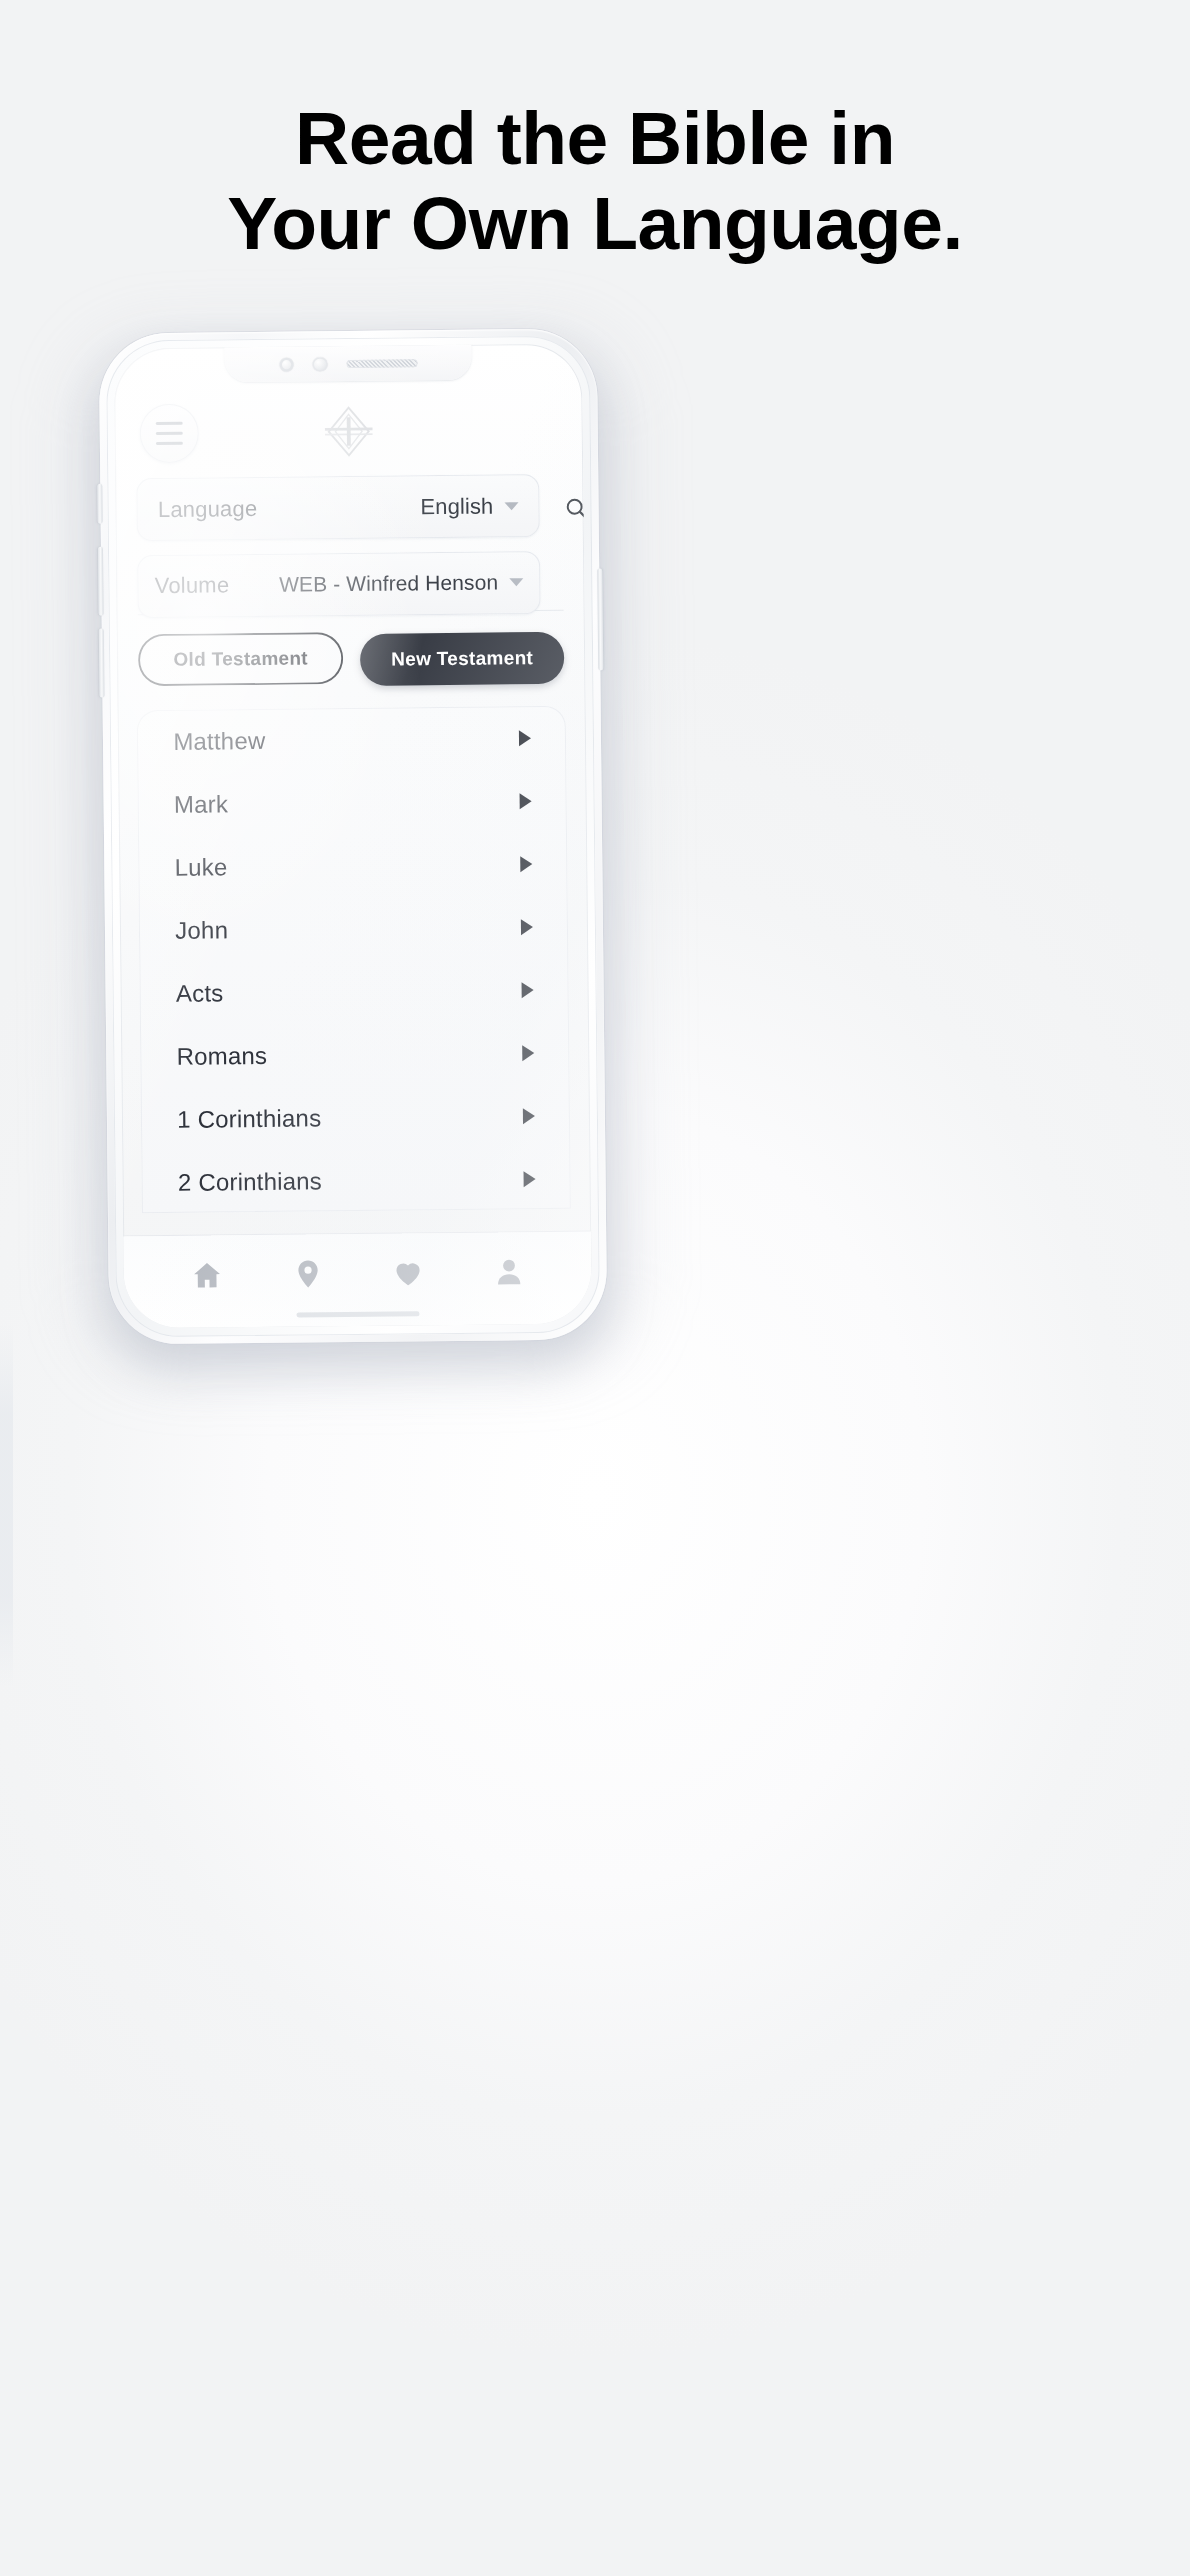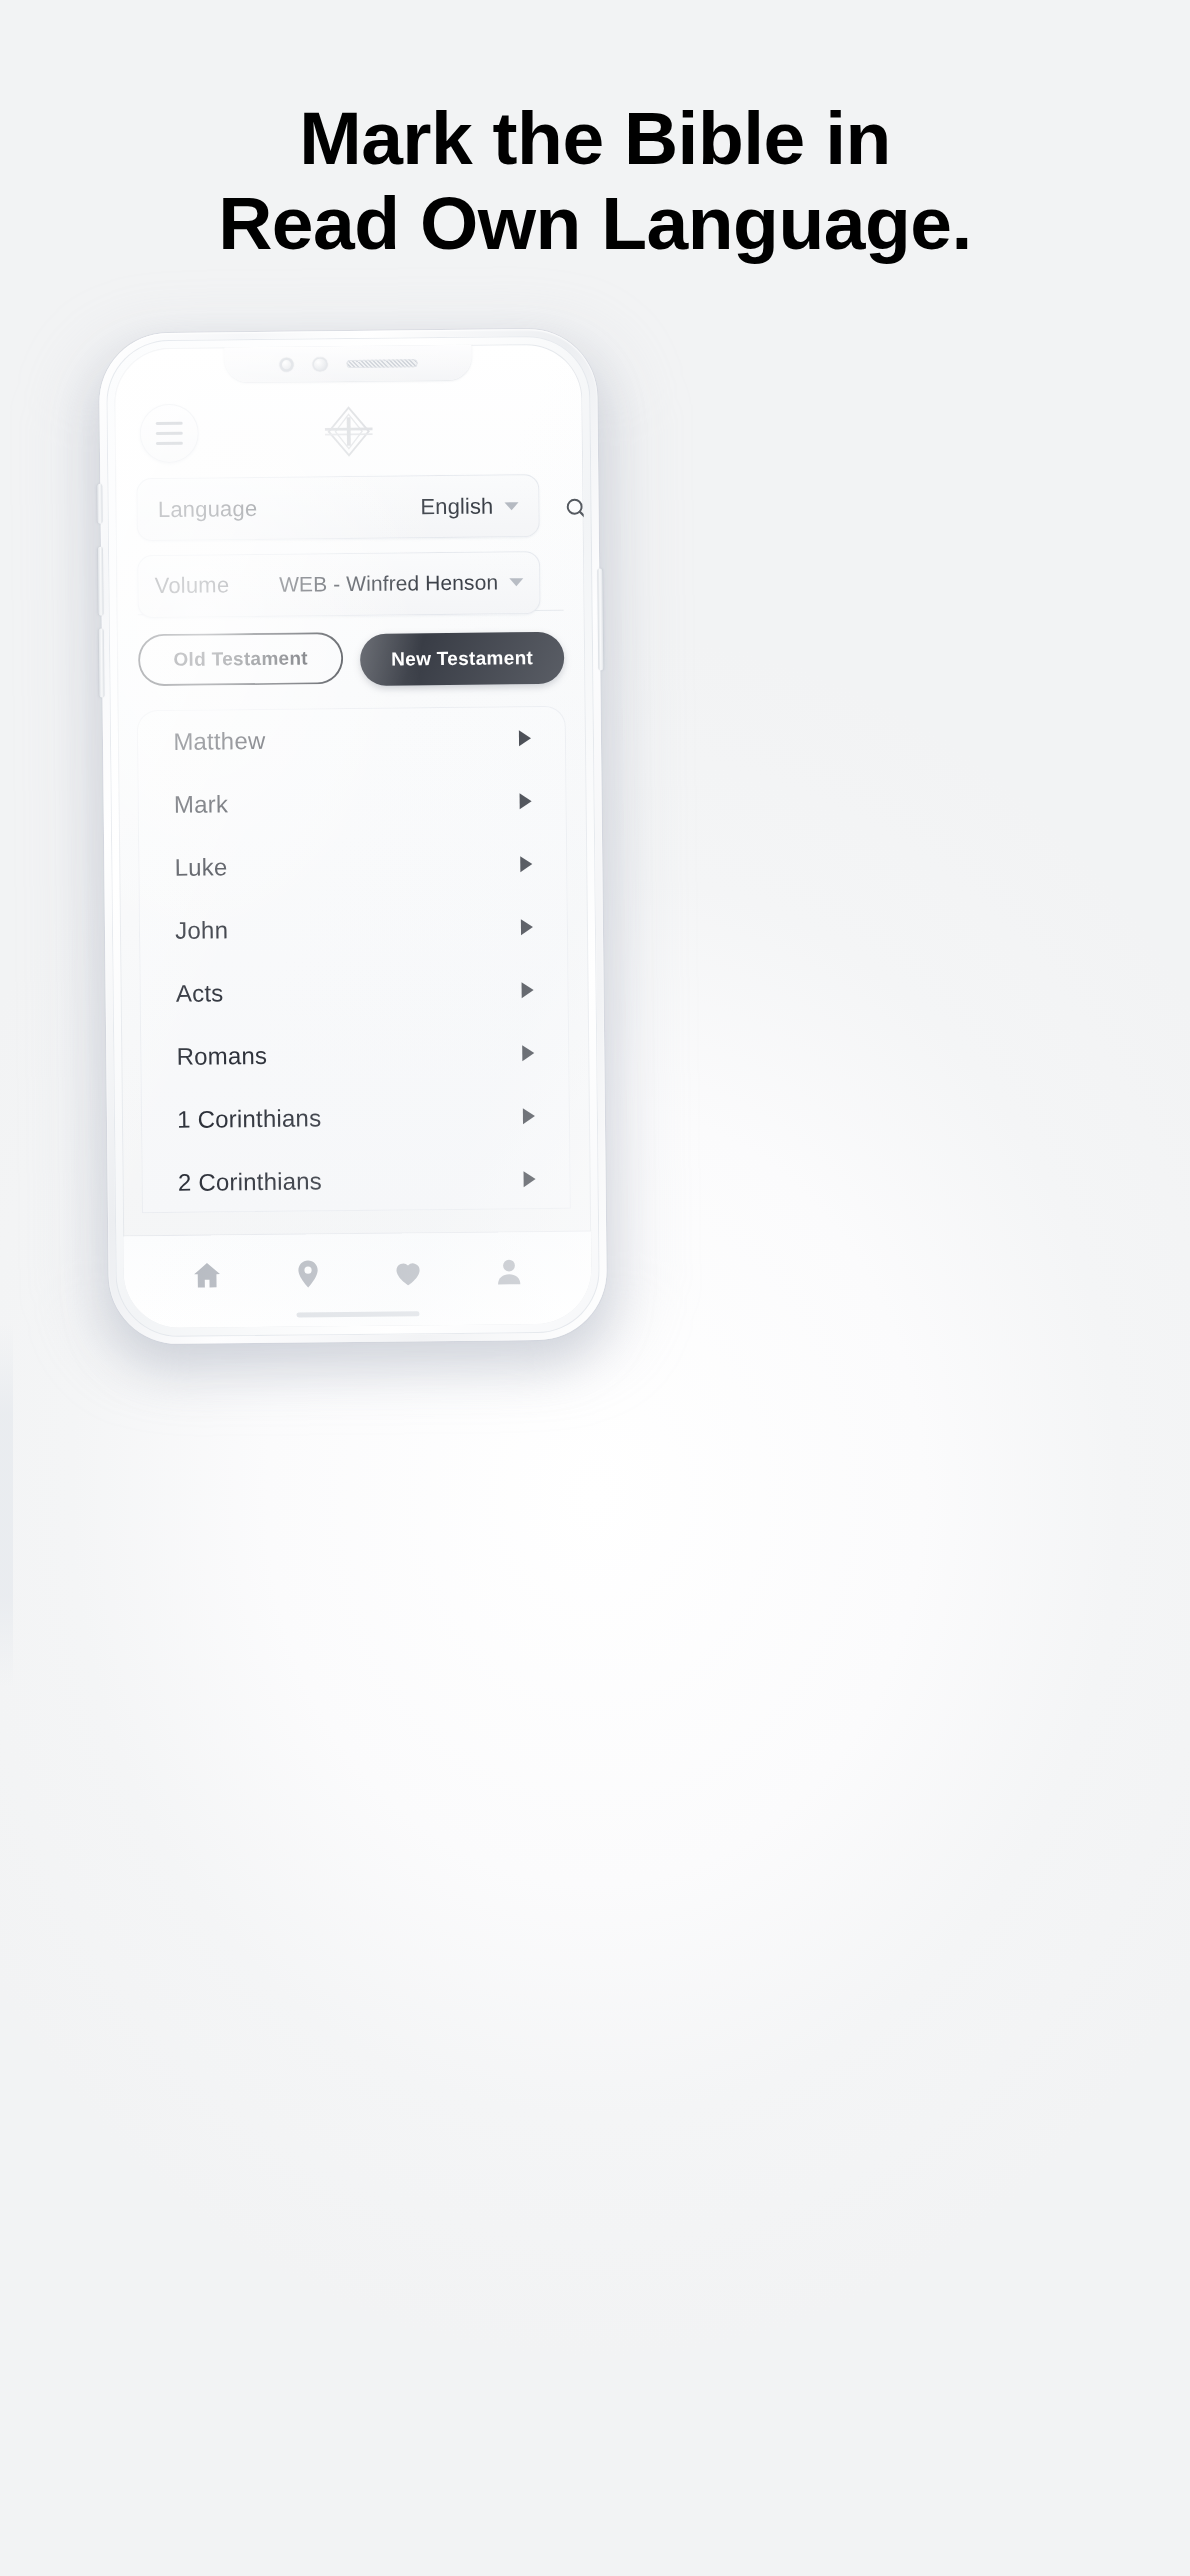--- a/index.html
+++ b/index.html
@@ -309,22 +309,22 @@
     width: 13.4px; height: 364px;
     background: linear-gradient(180deg, rgba(238,240,243,0) 0%, rgba(232,235,239,0.85) 25%, rgba(232,235,239,0.85) 75%, rgba(238,240,243,0) 100%);
   }
 </style>
 </head>
 <body>
 
 <div id="page">
 
   <h1 class="headline">
-    <span class="l1">Mark the Bible in</span>
-    <span class="l2">Read Own Language.</span>
+    <span class="l1">Read the Bible in</span>
+    <span class="l2">Your Own Language.</span>
   </h1>
 
   <div class="edge-line"></div>
 
   <div id="phone">
     <div class="device-shadow"></div>
     <div class="device-frame"></div>
     <div class="device-frame-inner"></div>
 
     <div class="side-btn mute"></div>

